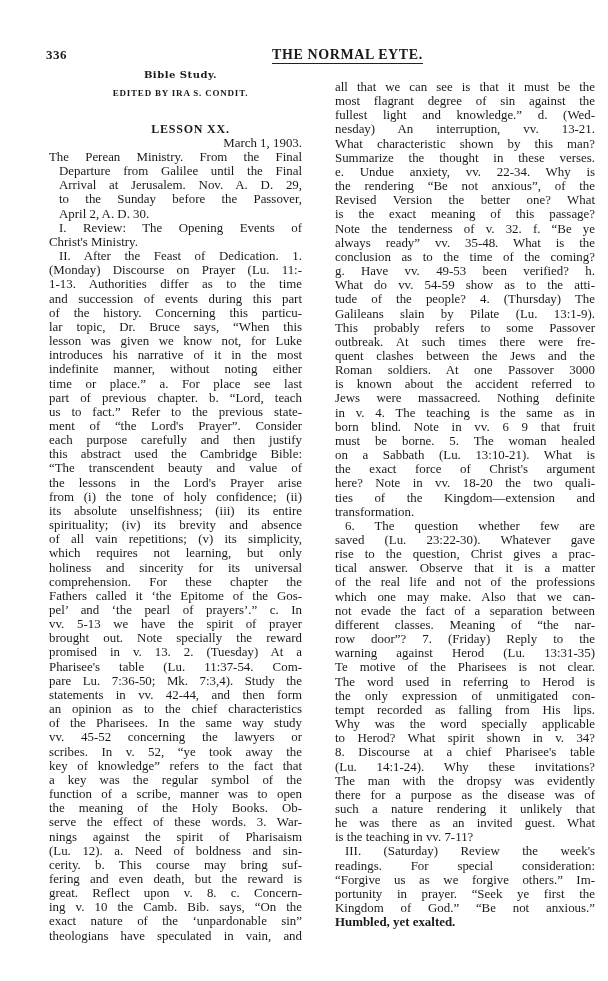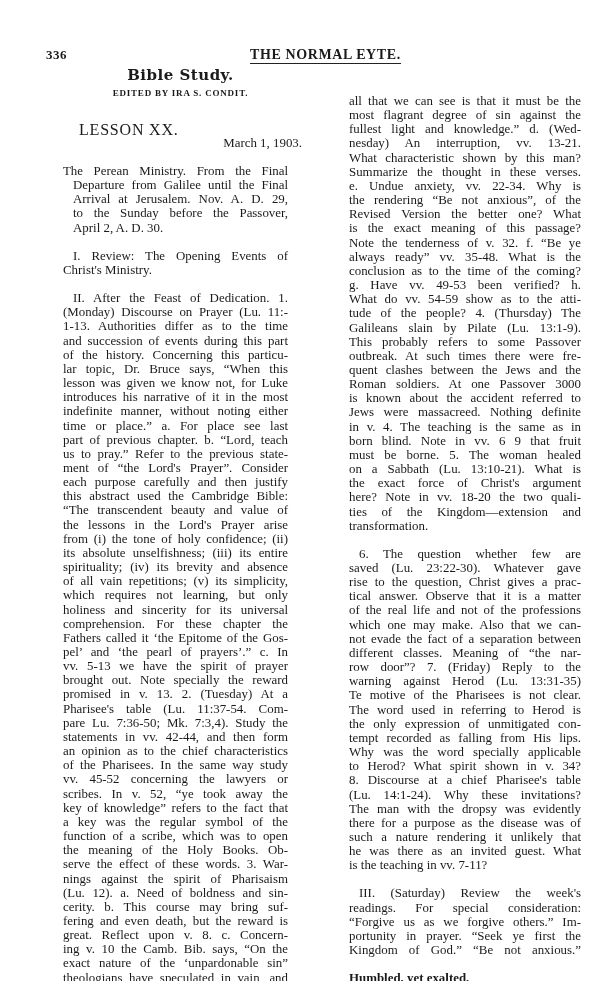--- a/index.html
+++ b/index.html
@@ -6,47 +6,48 @@
   body {
     width: 608px; height: 981px; position: relative; overflow: hidden;
     font-family: "Liberation Serif", "DejaVu Serif", serif;
     color: #1a1a1a;
   }
   .page-number {
     position: absolute; left: 46px; top: 47px;
     font-size: 13px; font-weight: bold; letter-spacing: 0.5px;
   }
   .running-head {
-    position: absolute; left: 250px; top: 47px;
+    position: absolute; left: 272px; top: 47px;
     font-size: 14px; font-weight: bold; letter-spacing: 0.6px;
     border-bottom: 1.5px solid #222; padding-bottom: 1px; line-height: 15px;
   }
   .col {
     position: absolute;
     font-size: 12.9px;
     line-height: 14.15px;
     text-align: justify;
   }
   .col-left { left: 49px; width: 253px; top: 66px; }
   .col-right { left: 335px; width: 260px; top: 80px; }
   .section-title {
     text-align: center; font-family: "DejaVu Serif", serif; font-weight: bold;
-    font-size: 15px; letter-spacing: 0.5px; margin: 0 0 4px 0; line-height: 18px;
+    font-size: 10px; letter-spacing: 0.5px; margin: 0 0 4px 0; line-height: 18px;
     margin-left: 10px;
   }
   .editor-line {
     text-align: center; font-size: 9px; font-weight: bold; letter-spacing: 0.8px;
     margin: 0 0 24px 0; line-height: 11px; margin-left: 10px;
   }
   .lesson-number {
-    text-align: left; font-size: 16px; letter-spacing: 0.8px; line-height: 13px;
+    text-align: center; font-size: 12px; letter-spacing: 0.8px; line-height: 13px;
     margin-left: 30px;
+    font-weight: bold;
   }
   .lesson-date { text-align: right; padding-right: 0; line-height: 14px; }
-  .para { margin: 14px; }
+  .para { margin: 0; }
   .bold-tail { font-weight: bold; }
   .line { display: block; text-align-last: justify; }
   .line.last { text-align-last: left; }
 </style>
 </head>
 <body>
 
 <div class="page-number">336</div>
 <div class="running-head">THE NORMAL EYTE.</div>
 
@@ -72,21 +73,21 @@
       <span class="line">(Monday) Discourse on Prayer (Lu. 11:-</span>
       <span class="line">1-13. Authorities differ as to the time</span>
       <span class="line">and succession of events during this part</span>
       <span class="line">of the history. Concerning this particu-</span>
       <span class="line">lar topic, Dr. Bruce says, “When this</span>
       <span class="line">lesson was given we know not, for Luke</span>
       <span class="line">introduces his narrative of it in the most</span>
       <span class="line">indefinite manner, without noting either</span>
       <span class="line">time or place.” a. For place see last</span>
       <span class="line">part of previous chapter. b. “Lord, teach</span>
-      <span class="line">us to pray.” Refer to the previous state-</span>
+      <span class="line">us to fact.” Refer to the previous state-</span>
       <span class="line">ment of “the Lord's Prayer”. Consider</span>
       <span class="line">each purpose carefully and then justify</span>
       <span class="line">this abstract used the Cambridge Bible:</span>
       <span class="line">“The transcendent beauty and value of</span>
       <span class="line">the lessons in the Lord's Prayer arise</span>
       <span class="line">from (i) the tone of holy confidence; (ii)</span>
       <span class="line">its absolute unselfishness; (iii) its entire</span>
       <span class="line">spirituality; (iv) its brevity and absence</span>
       <span class="line">of all vain repetitions; (v) its simplicity,</span>
       <span class="line">which requires not learning, but only</span>
@@ -99,21 +100,21 @@
       <span class="line">promised in v. 13. 2. (Tuesday) At a</span>
       <span class="line">Pharisee's table (Lu. 11:37-54. Com-</span>
       <span class="line">pare Lu. 7:36-50; Mk. 7:3,4). Study the</span>
       <span class="line">statements in vv. 42-44, and then form</span>
       <span class="line">an opinion as to the chief characteristics</span>
       <span class="line">of the Pharisees. In the same way study</span>
       <span class="line">vv. 45-52 concerning the lawyers or</span>
       <span class="line">scribes. In v. 52, “ye took away the</span>
       <span class="line">key of knowledge” refers to the fact that</span>
       <span class="line">a key was the regular symbol of the</span>
-      <span class="line">function of a scribe, which was to open</span>
+      <span class="line">function of a scribe, manner was to open</span>
       <span class="line">the meaning of the Holy Books. Ob-</span>
       <span class="line">serve the effect of these words. 3. War-</span>
       <span class="line">nings against the spirit of Pharisaism</span>
       <span class="line">(Lu. 12). a. Need of boldness and sin-</span>
       <span class="line">cerity. b. This course may bring suf-</span>
       <span class="line">fering and even death, but the reward is</span>
       <span class="line">great. Reflect upon v. 8. c. Concern-</span>
       <span class="line">ing v. 10 the Camb. Bib. says, “On the</span>
       <span class="line">exact nature of the ‘unpardonable sin”</span>
       <span class="line">theologians have speculated in vain, and</span>

